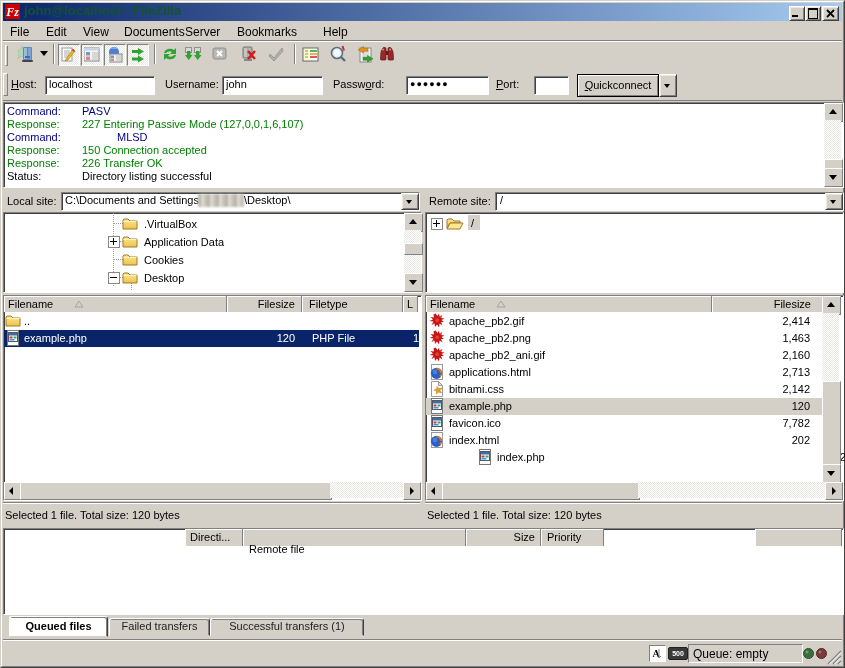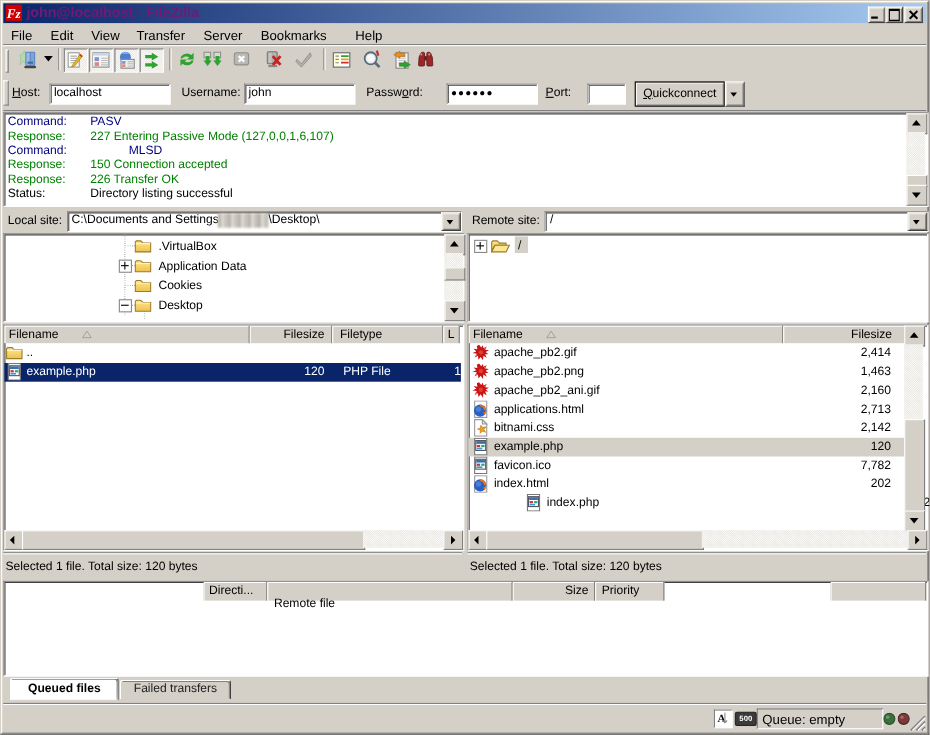--- a/index.html
+++ b/index.html
@@ -14,38 +14,38 @@
 <body>
 
 <div class="a" style="inset:0;border:1px solid;border-color:#d4d0c8 #404040 #404040 #d4d0c8;"></div>
 <div class="a" style="inset:1px;border:1px solid;border-color:#fff #808080 #808080 #fff;"></div>
 
 <div class="a" style="left:3px;top:3px;width:839px;height:18px;background:linear-gradient(90deg,#0a246a,#a6caf0);"></div>
 <svg class="a" style="left:5px;top:4px" width="16" height="16">
     <rect x="0" y="0" width="15" height="15" fill="#cc0000"></rect>
     <text x="7.5" y="12" font-family="Liberation Serif" font-style="italic" font-weight="bold" font-size="12" fill="#fff" text-anchor="middle">Fz</text>
   </svg>
-<div class="a" style="left:24px;top:3px;color:#701a75;font-weight:bold;font-size:13px;">john@localhost - FileZilla</div>
+<div class="a" style="left:24px;top:3px;color:#14532d;font-weight:bold;font-size:13px;">john@localhost - FileZilla</div>
 <div class="a btn" style="left:789px;top:6px;width:14px;height:13px;">
     <div class="a" style="left:2px;top:8px;width:6px;height:2px;background:#000;"></div>
   </div>
 <div class="a btn" style="left:805px;top:6px;width:14px;height:13px;">
     <div class="a" style="left:2px;top:1px;width:8px;height:8px;border:1px solid #000;border-top:2px solid #000;"></div>
   </div>
 <div class="a btn" style="left:822px;top:6px;width:15px;height:13px;">
     <svg width="13" height="11" style="position:absolute;left:1px;top:1px">
       <path d="M3 2 L10 9 M10 2 L3 9" stroke="#000" stroke-width="1.8"></path>
     </svg>
   </div>
 
 <div class="a" style="left:3px;top:22px;width:839px;height:18px;background:#d4d0c8;font-size:12px;">
 <span class="a" style="left:7px;top:3px;">File</span>
 <span class="a" style="left:43px;top:3px;">Edit</span>
 <span class="a" style="left:80px;top:3px;">View</span>
-<span class="a" style="left:121px;top:3px;">Transfer</span>
+<span class="a" style="left:121px;top:3px;">Documents</span>
 <span class="a" style="left:182px;top:3px;">Server</span>
 <span class="a" style="left:234px;top:3px;">Bookmarks</span>
 <span class="a" style="left:309px;top:3px;margin-left:11px;">Help</span>
 </div>
 <div class="a" style="left:3px;top:40px;width:839px;height:1px;background:#808080;"></div>
 <div class="a" style="left:3px;top:41px;width:839px;height:2px;background:#fff;"></div>
 
 <div class="a" id="toolbar" style="left:3px;top:42px;width:839px;height:25px;background:#d4d0c8;">
 <div class="a" style="left:2px;top:3px;width:1px;height:19px;border:1px solid;border-color:#fff #808080 #808080 #fff;"></div>
 
@@ -485,20 +485,21 @@
     </div>
 <div class="a hdr" style="left:537px;top:0;width:62px;height:17px;">
       <span class="a" style="left:6px;top:2px;">Priority</span>
     </div>
 <div class="a hdr" style="left:751px;top:0;width:86px;height:17px;"></div>
 </div>
 
 <div class="a" id="tabs" style="left:3px;top:615px;width:839px;height:23px;font-size:11px;">
 <div class="a" style="left:6px;top:1px;width:97px;height:19px;background:#fff;border:1px solid;border-color:#fff #404040 #d4d0c8 #fff;border-radius:3px 3px 0 0;box-shadow:inset -1px 1px 0 #808080, inset 1px 1px 0 #fff;font-weight:bold;text-align:center;line-height:18px;">Queued files</div>
 <div class="a" style="left:106px;top:3px;width:99px;height:16px;background:#d4d0c8;border:1px solid;border-color:#fff #404040 transparent #fff;border-radius:3px 3px 0 0;box-shadow:inset -1px 1px 0 #808080;text-align:center;line-height:15px;color:#222;">Failed transfers</div>
+<div class="a" style="left:207px;top:3px;width:152px;height:16px;background:#d4d0c8;border:1px solid;border-color:#fff #404040 transparent #fff;border-radius:3px 3px 0 0;box-shadow:inset -1px 1px 0 #808080;text-align:center;line-height:15px;color:#222;">Successful transfers (1)</div>
 </div>
 
 <div class="a" style="left:3px;top:639px;width:839px;height:1px;background:#808080;"></div>
 <div class="a" style="left:3px;top:640px;width:839px;height:1px;background:#fff;"></div>
 
 <div class="a" id="sbar" style="left:3px;top:641px;width:839px;height:24px;background:#d4d0c8;">
 <div class="a sunk1" style="left:646px;top:4px;width:15px;height:15px;background:#fff;"><svg width="13" height="13">
         <text x="6" y="10" font-size="10" font-weight="bold" font-family="Liberation Serif" text-anchor="middle" fill="#000">A</text>
         <path d="M9 2 v9 M7 9 l2 2 l2 -2" stroke="#888" stroke-width="1" fill="none"></path>
       </svg></div>

